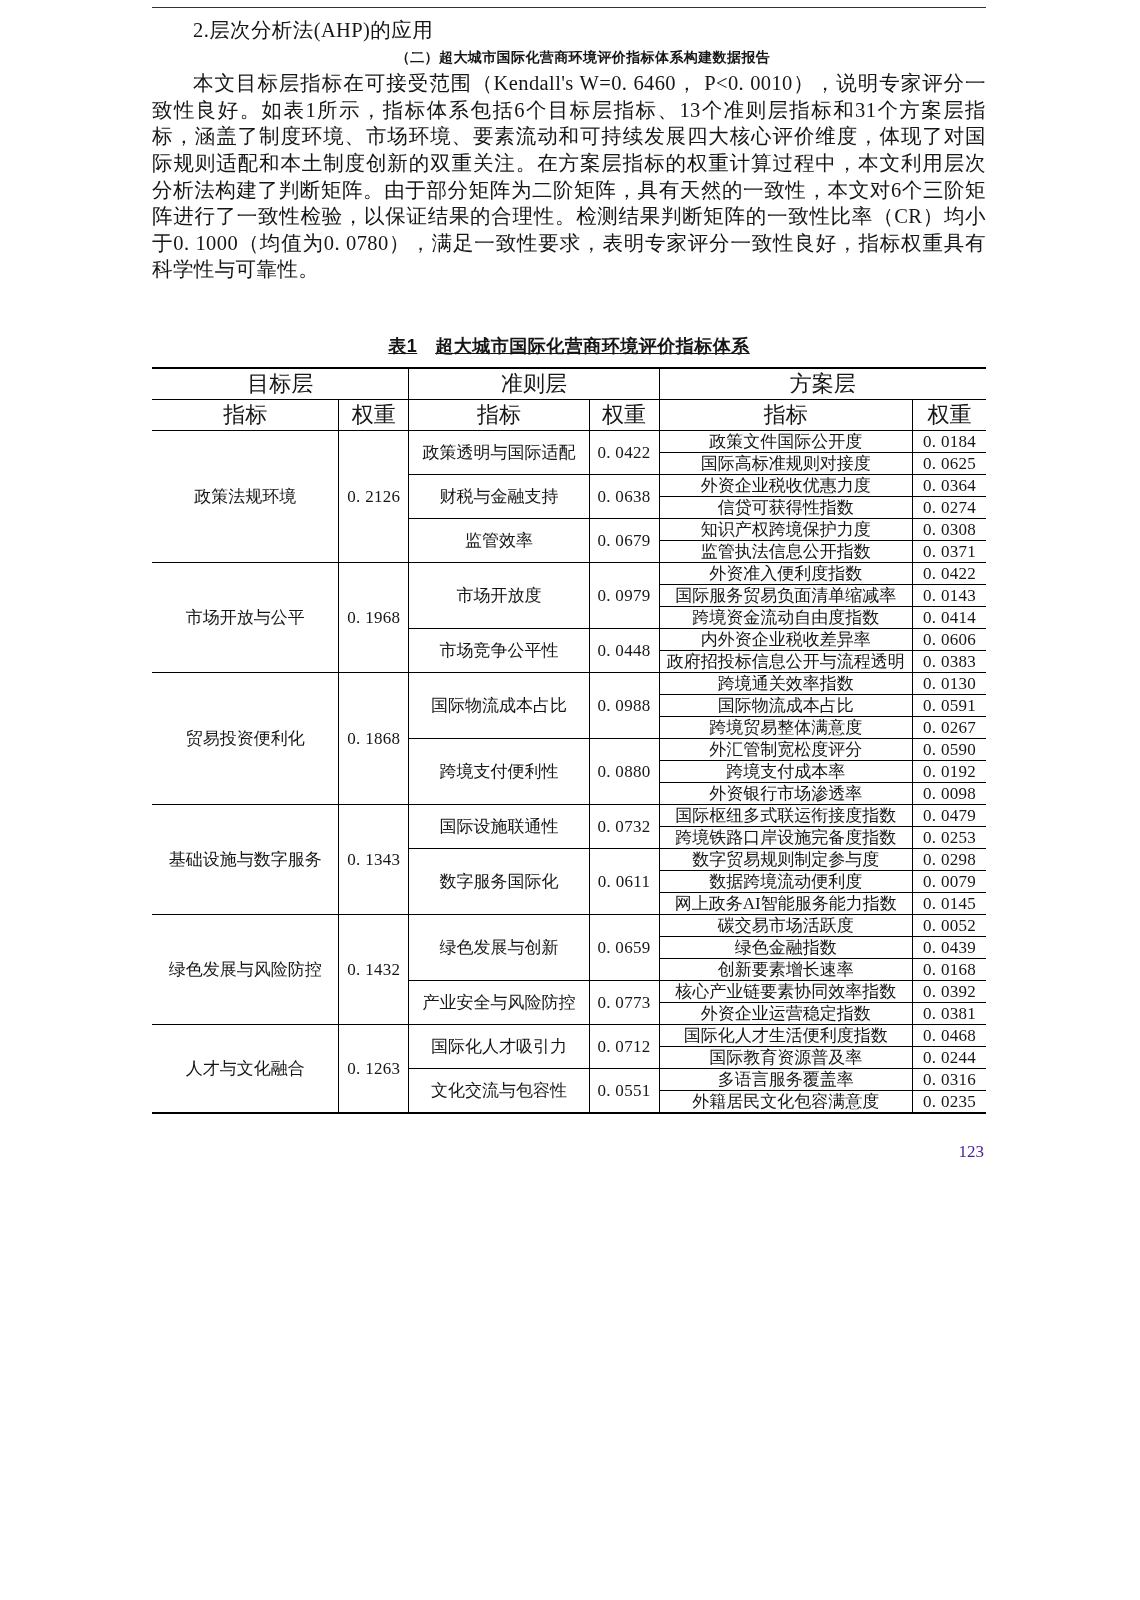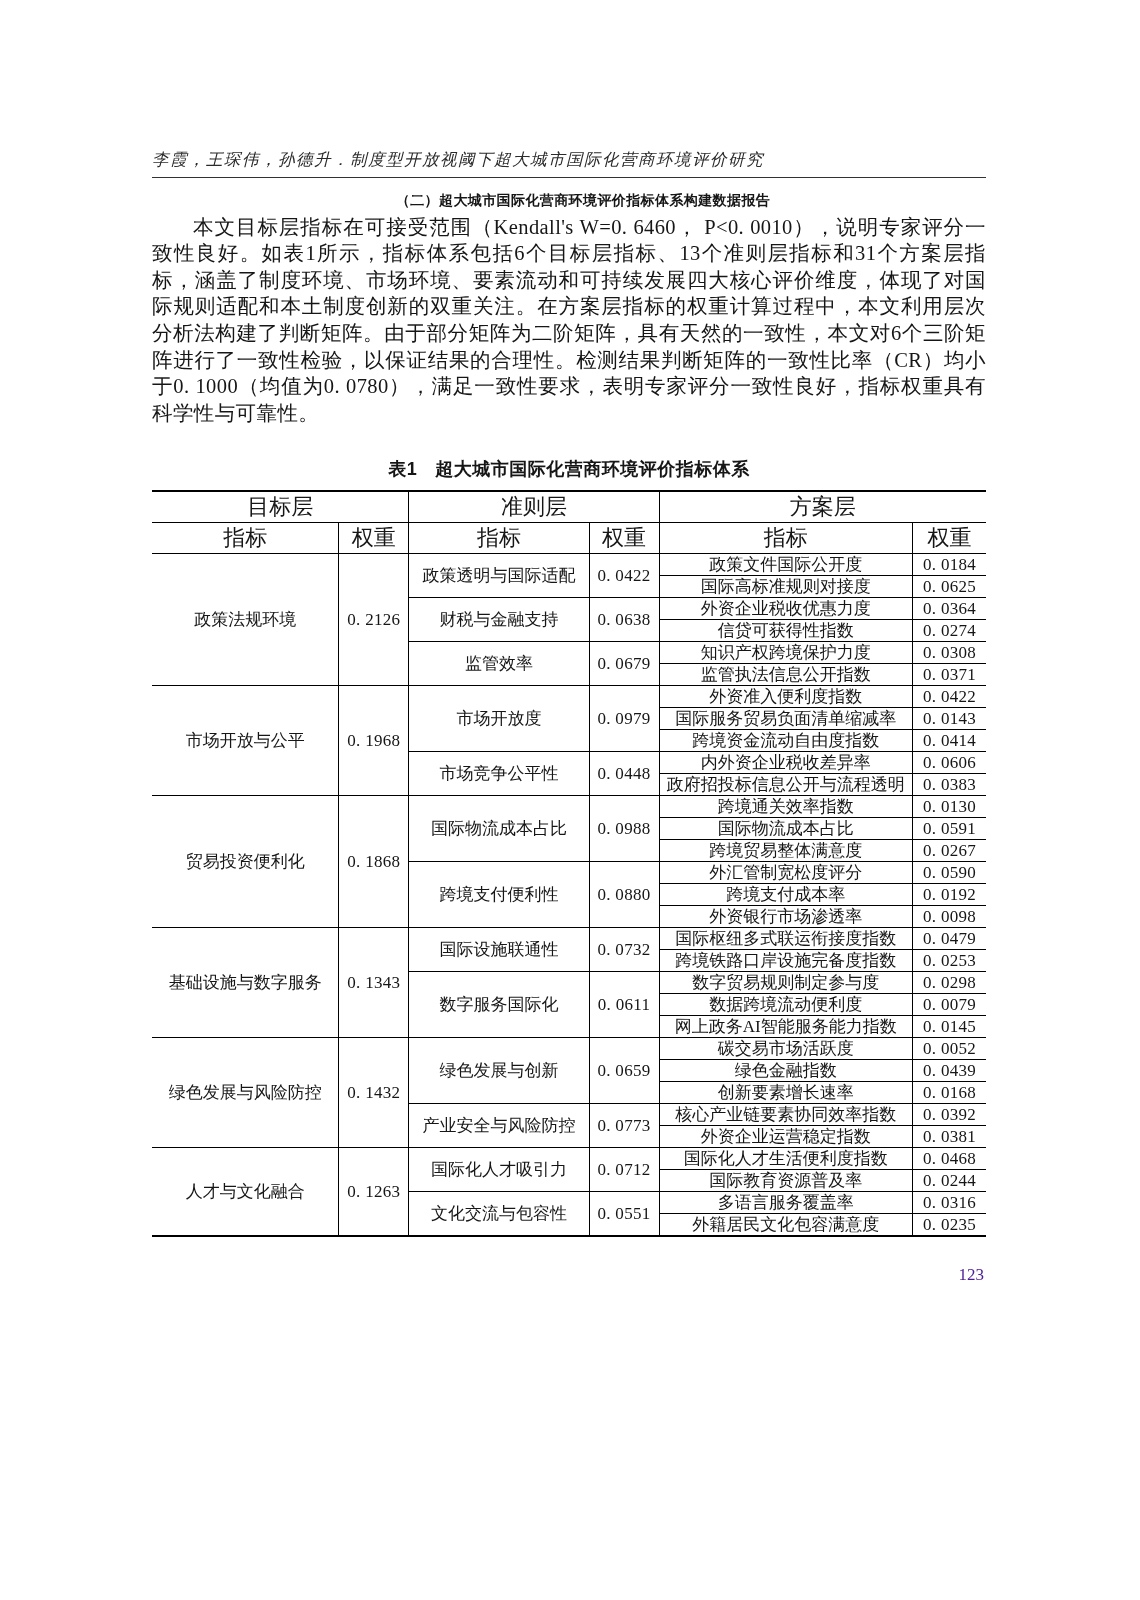--- a/index.html
+++ b/index.html
@@ -27,23 +27,23 @@
   }
   .para.heading-line{text-align:left;}
   .para.bold-heading{
     font-weight:bold;text-align:center;
     font-family:"Liberation Sans","DejaVu Sans",sans-serif;
     font-size:14px;
   }
 
   
   .table-caption{
-    margin-top:32px;text-align:center;font-weight:bold;
+    margin-top:52px;text-align:center;font-weight:bold;
     font-family:"Liberation Sans","DejaVu Sans",sans-serif;
-    font-size:18px;line-height:22px;letter-spacing:0.5px;
+    font-size:18px;line-height:22px;letter-spacing:0.5px;text-decoration:underline;
   }
   .caption-gap{display:inline-block;width:1em;}
 
   
   table.ind-table{
     width:100%;margin-top:10px;border-collapse:collapse;
     border-top:2.5px solid #000;border-bottom:2.5px solid #000;
     font-size:17px;
   }
   table.ind-table th, table.ind-table td{
@@ -61,24 +61,24 @@
     margin-top:28px;text-align:right;font-size:17px;color:#4c1d95;
     padding-right:2px;
   }
 </style>
 </head>
 <body>
 
 <div class="page">
   <div class="content">
 
-    <div class="running-head">李霞，王琛伟，孙德升．制度型开放视阈下超大城市国际化营商环境评价研究</div>
     <hr class="head-rule">
 
     <div class="body-text">
+      <p class="para heading-line">2.层次分析法(AHP)的应用</p>
       <p class="para bold-heading">（二）超大城市国际化营商环境评价指标体系构建数据报告</p>
       <p class="para">本文目标层指标在可接受范围（Kendall's W=0. 6460， P&lt;0. 0010），说明专家评分一致性良好。如表1所示，指标体系包括6个目标层指标、13个准则层指标和31个方案层指标，涵盖了制度环境、市场环境、要素流动和可持续发展四大核心评价维度，体现了对国际规则适配和本土制度创新的双重关注。在方案层指标的权重计算过程中，本文利用层次分析法构建了判断矩阵。由于部分矩阵为二阶矩阵，具有天然的一致性，本文对6个三阶矩阵进行了一致性检验，以保证结果的合理性。检测结果判断矩阵的一致性比率（CR）均小于0. 1000（均值为0. 0780），满足一致性要求，表明专家评分一致性良好，指标权重具有科学性与可靠性。</p>
     </div>
 
     <div class="table-caption">
       <span>表1</span><span class="caption-gap"></span><span>超大城市国际化营商环境评价指标体系</span>
     </div>
 
     <table class="ind-table">
       <colgroup>

